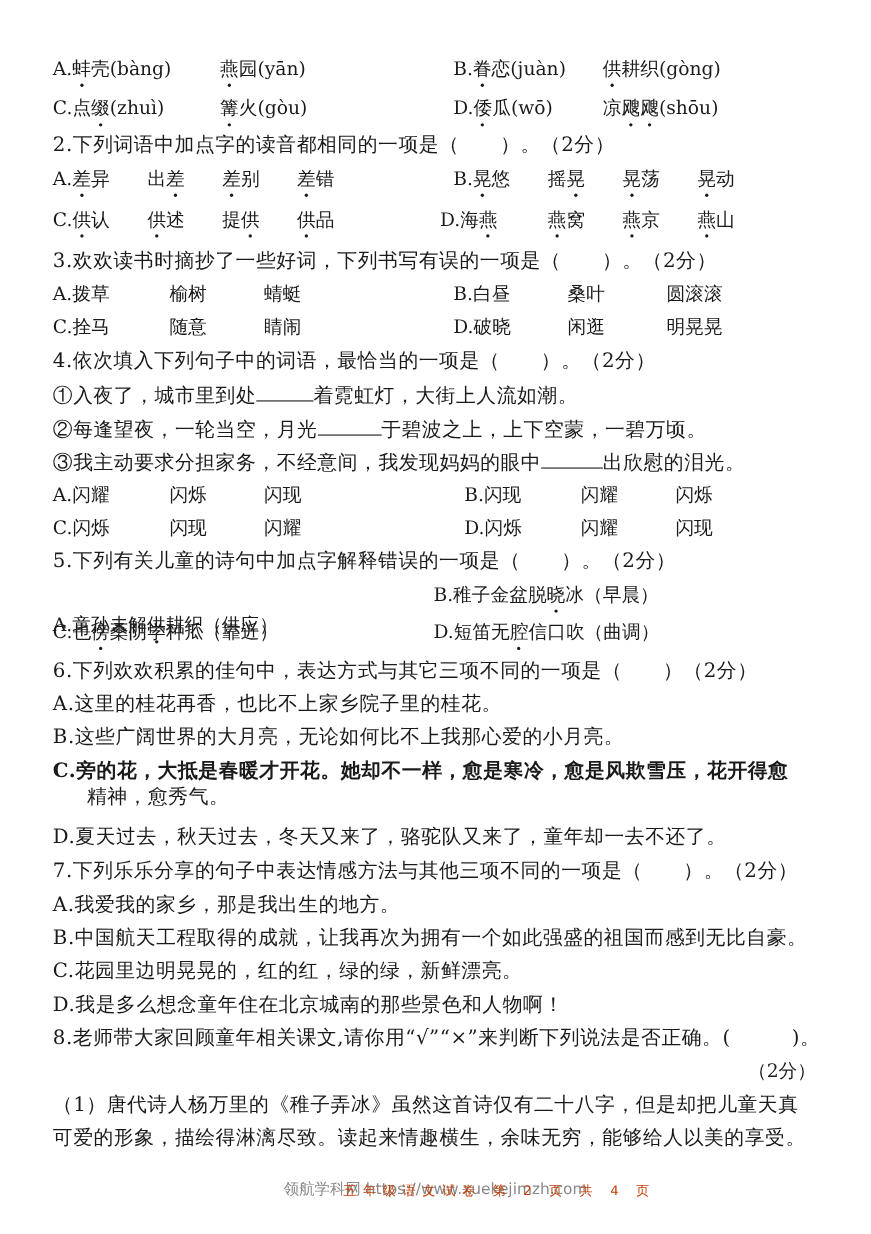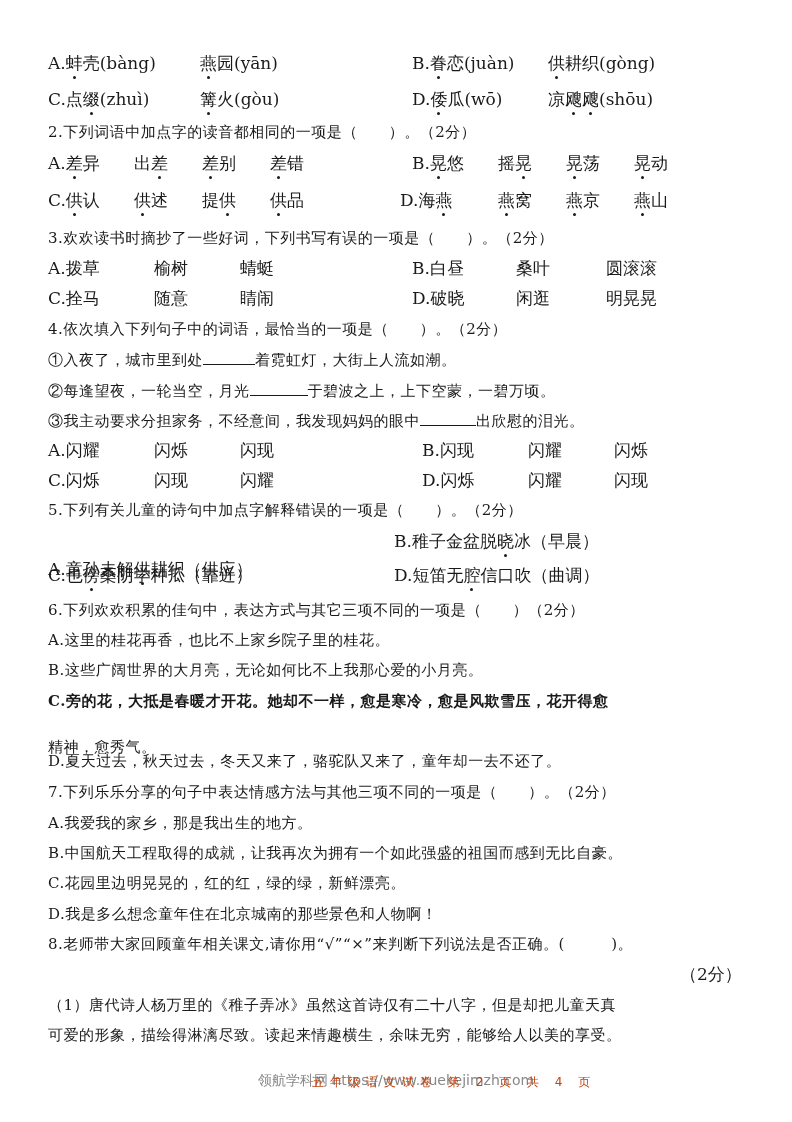--- a/index.html
+++ b/index.html
@@ -2,21 +2,21 @@
 <html><head>
 <meta charset="utf-8">
 <style>
   html, body { margin: 0; padding: 0; background: #ffffff; }
   body {
     width: 792px; height: 1122px; position: relative; overflow: hidden;
     font-family: "DejaVu Serif", "Liberation Serif", serif;
     color: #1a1a1a;
   }
   .line {
-    position: absolute; left: 48px; font-size: 15px; line-height: 22px;
+    position: absolute; left: 48px; font-size: 18px; line-height: 22px;
     white-space: nowrap; letter-spacing: 0.5px;
   }
   .opt { position: absolute; font-size: 17px; line-height: 22px; white-space: nowrap; }
   .dot { position: relative; display: inline-block; }
   .dot::after {
     content: ""; position: absolute; left: 50%; bottom: -5px; width: 3px; height: 3px;
     margin-left: -1.5px; border-radius: 50%; background: #1a1a1a;
   }
   .blank { display: inline-block; border-bottom: 1px solid #1a1a1a; height: 16px; vertical-align: baseline; }
   .footer {
@@ -94,21 +94,21 @@
 <div class="line" style="top:499px;">5.下列有关儿童的诗句中加点字解释错误的一项是（　　）。（2分）</div>
 <div class="opt" style="top:558px;left:48px;"><span>A.童孙未解</span><span class="dot">供</span><span>耕织（供应）</span></div>
 <div class="opt" style="top:530px;left:394px;"><span>B.稚子金盆脱</span><span class="dot">晓</span><span>冰（早晨）</span></div>
 <div class="opt" style="top:564px;left:48px;"><span>C.也</span><span class="dot">傍</span><span>桑阴学种瓜（靠近）</span></div>
 <div class="opt" style="top:564px;left:394px;"><span>D.短笛无</span><span class="dot">腔</span><span>信口吹（曲调）</span></div>
 
 <div class="line" style="top:599px;">6.下列欢欢积累的佳句中，表达方式与其它三项不同的一项是（　　）（2分）</div>
 <div class="line" style="top:629px;">A.这里的桂花再香，也比不上家乡院子里的桂花。</div>
 <div class="line" style="top:659px;">B.这些广阔世界的大月亮，无论如何比不上我那心爱的小月亮。</div>
 <div class="line" style="top:690px;font-weight:bold;">C.旁的花，大抵是春暖才开花。她却不一样，愈是寒冷，愈是风欺雪压，花开得愈</div>
-<div class="line" style="top:736px;">精神，愈秀气。</div>
+<div class="line" style="top:714px;margin-left:31px;">精神，愈秀气。</div>
 <div class="line" style="top:750px;">D.夏天过去，秋天过去，冬天又来了，骆驼队又来了，童年却一去不还了。</div>
 
 <div class="line" style="top:781px;">7.下列乐乐分享的句子中表达情感方法与其他三项不同的一项是（　　）。（2分）</div>
 <div class="line" style="top:812px;">A.我爱我的家乡，那是我出生的地方。</div>
 <div class="line" style="top:842px;">B.中国航天工程取得的成就，让我再次为拥有一个如此强盛的祖国而感到无比自豪。</div>
 <div class="line" style="top:872px;">C.花园里边明晃晃的，红的红，绿的绿，新鲜漂亮。</div>
 <div class="line" style="top:903px;">D.我是多么想念童年住在北京城南的那些景色和人物啊！</div>
 
 <div class="line" style="top:933px;">8.老师带大家回顾童年相关课文,请你用“√”“×”来判断下列说法是否正确。(　　　)。</div>
 <div class="opt" style="top:963px;left:680px;">（2分）</div>

